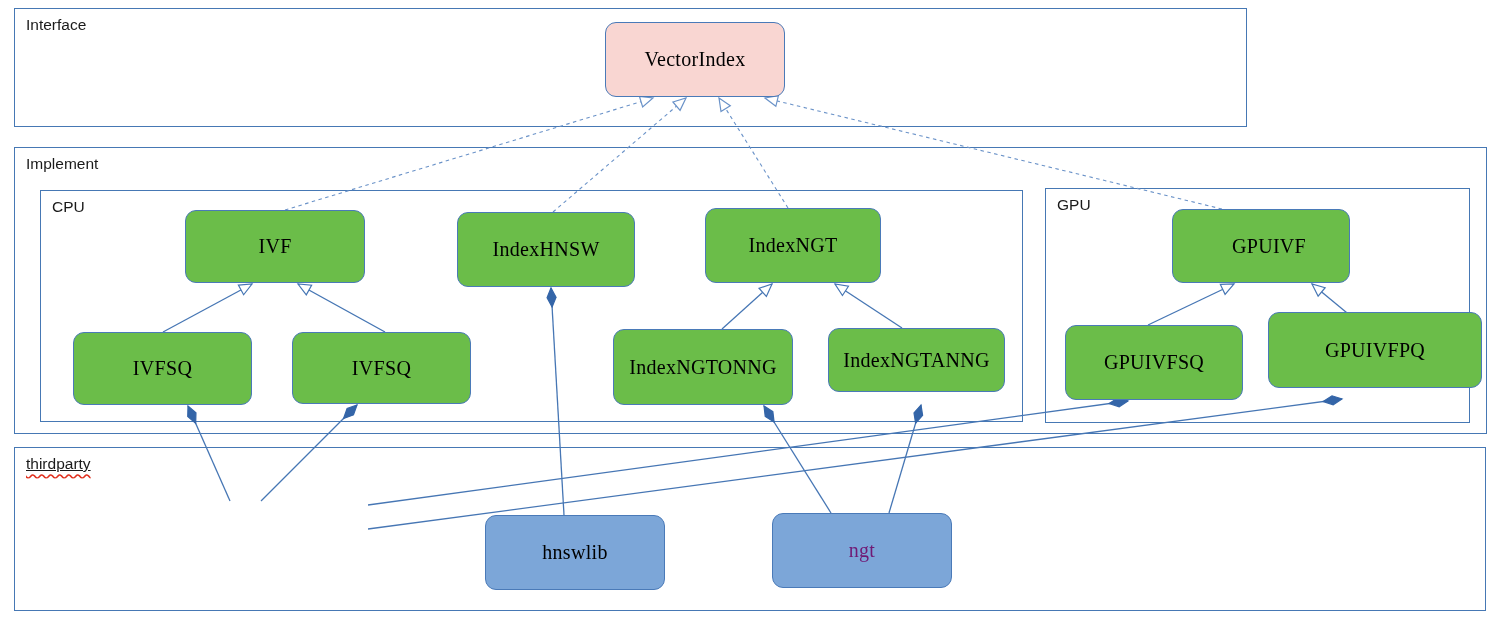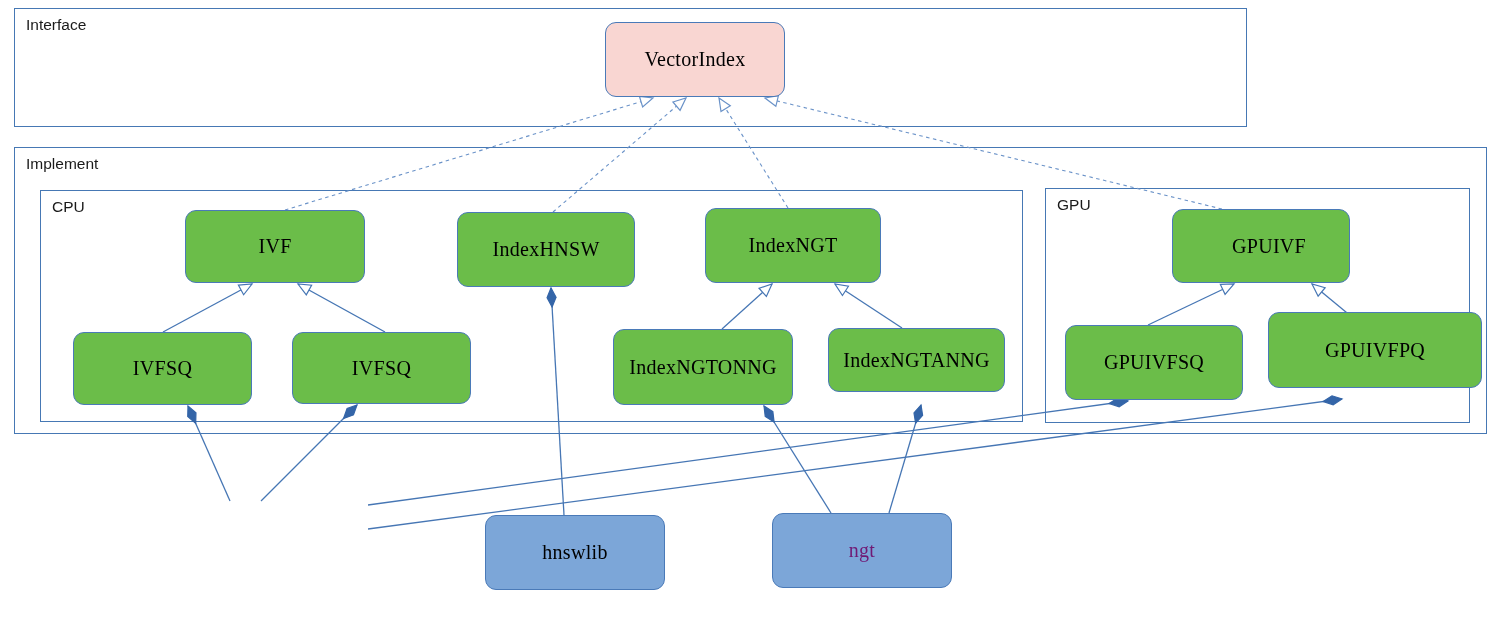--- a/index.html
+++ b/index.html
@@ -51,20 +51,23 @@
       <div class="clabel" style="color: rgb(26, 26, 26);">Interface</div>
     </div>
     <div class="container" style="left: 14px; top: 147px; width: 1473px; height: 287px; border-color: rgb(70, 120, 180);">
       <div class="clabel" style="color: rgb(26, 26, 26);">Implement</div>
     </div>
     <div class="container" style="left: 40px; top: 190px; width: 983px; height: 232px; border-color: rgb(70, 120, 180);">
       <div class="clabel" style="color: rgb(26, 26, 26);">CPU</div>
     </div>
     <div class="container" style="left: 1045px; top: 188px; width: 425px; height: 235px; border-color: rgb(70, 120, 180);">
       <div class="clabel" style="color: rgb(26, 26, 26);">GPU</div>
+    </div>
+    <div class="container" style="left: 14px; top: 447px; width: 1472px; height: 164px; border-color: rgb(70, 120, 180);">
+      <div class="clabel" style="color: rgb(26, 26, 26);"><span class="u1"><span class="u2" style="text-decoration-color: rgb(224, 48, 30);">thirdparty</span></span></div>
     </div>
     <svg class="edges" width="1503" height="628">
       <defs>
         <marker id="mk-tri" markerUnits="userSpaceOnUse" markerWidth="16" markerHeight="14" refX="14" refY="7" orient="auto">
           <path d="M1.5,1.5 L14,7 L1.5,12.5 Z" fill="#ffffff" stroke="#4676b4" stroke-width="1.2"></path>
         </marker>
         <marker id="mk-tri-d" markerUnits="userSpaceOnUse" markerWidth="16" markerHeight="14" refX="14" refY="7" orient="auto">
           <path d="M1.5,1.5 L14,7 L1.5,12.5 Z" fill="#ffffff" stroke="#6a92c8" stroke-width="1.2"></path>
         </marker>
         <marker id="mk-dia" markerUnits="userSpaceOnUse" markerWidth="22" markerHeight="13" refX="20" refY="6" orient="auto">

